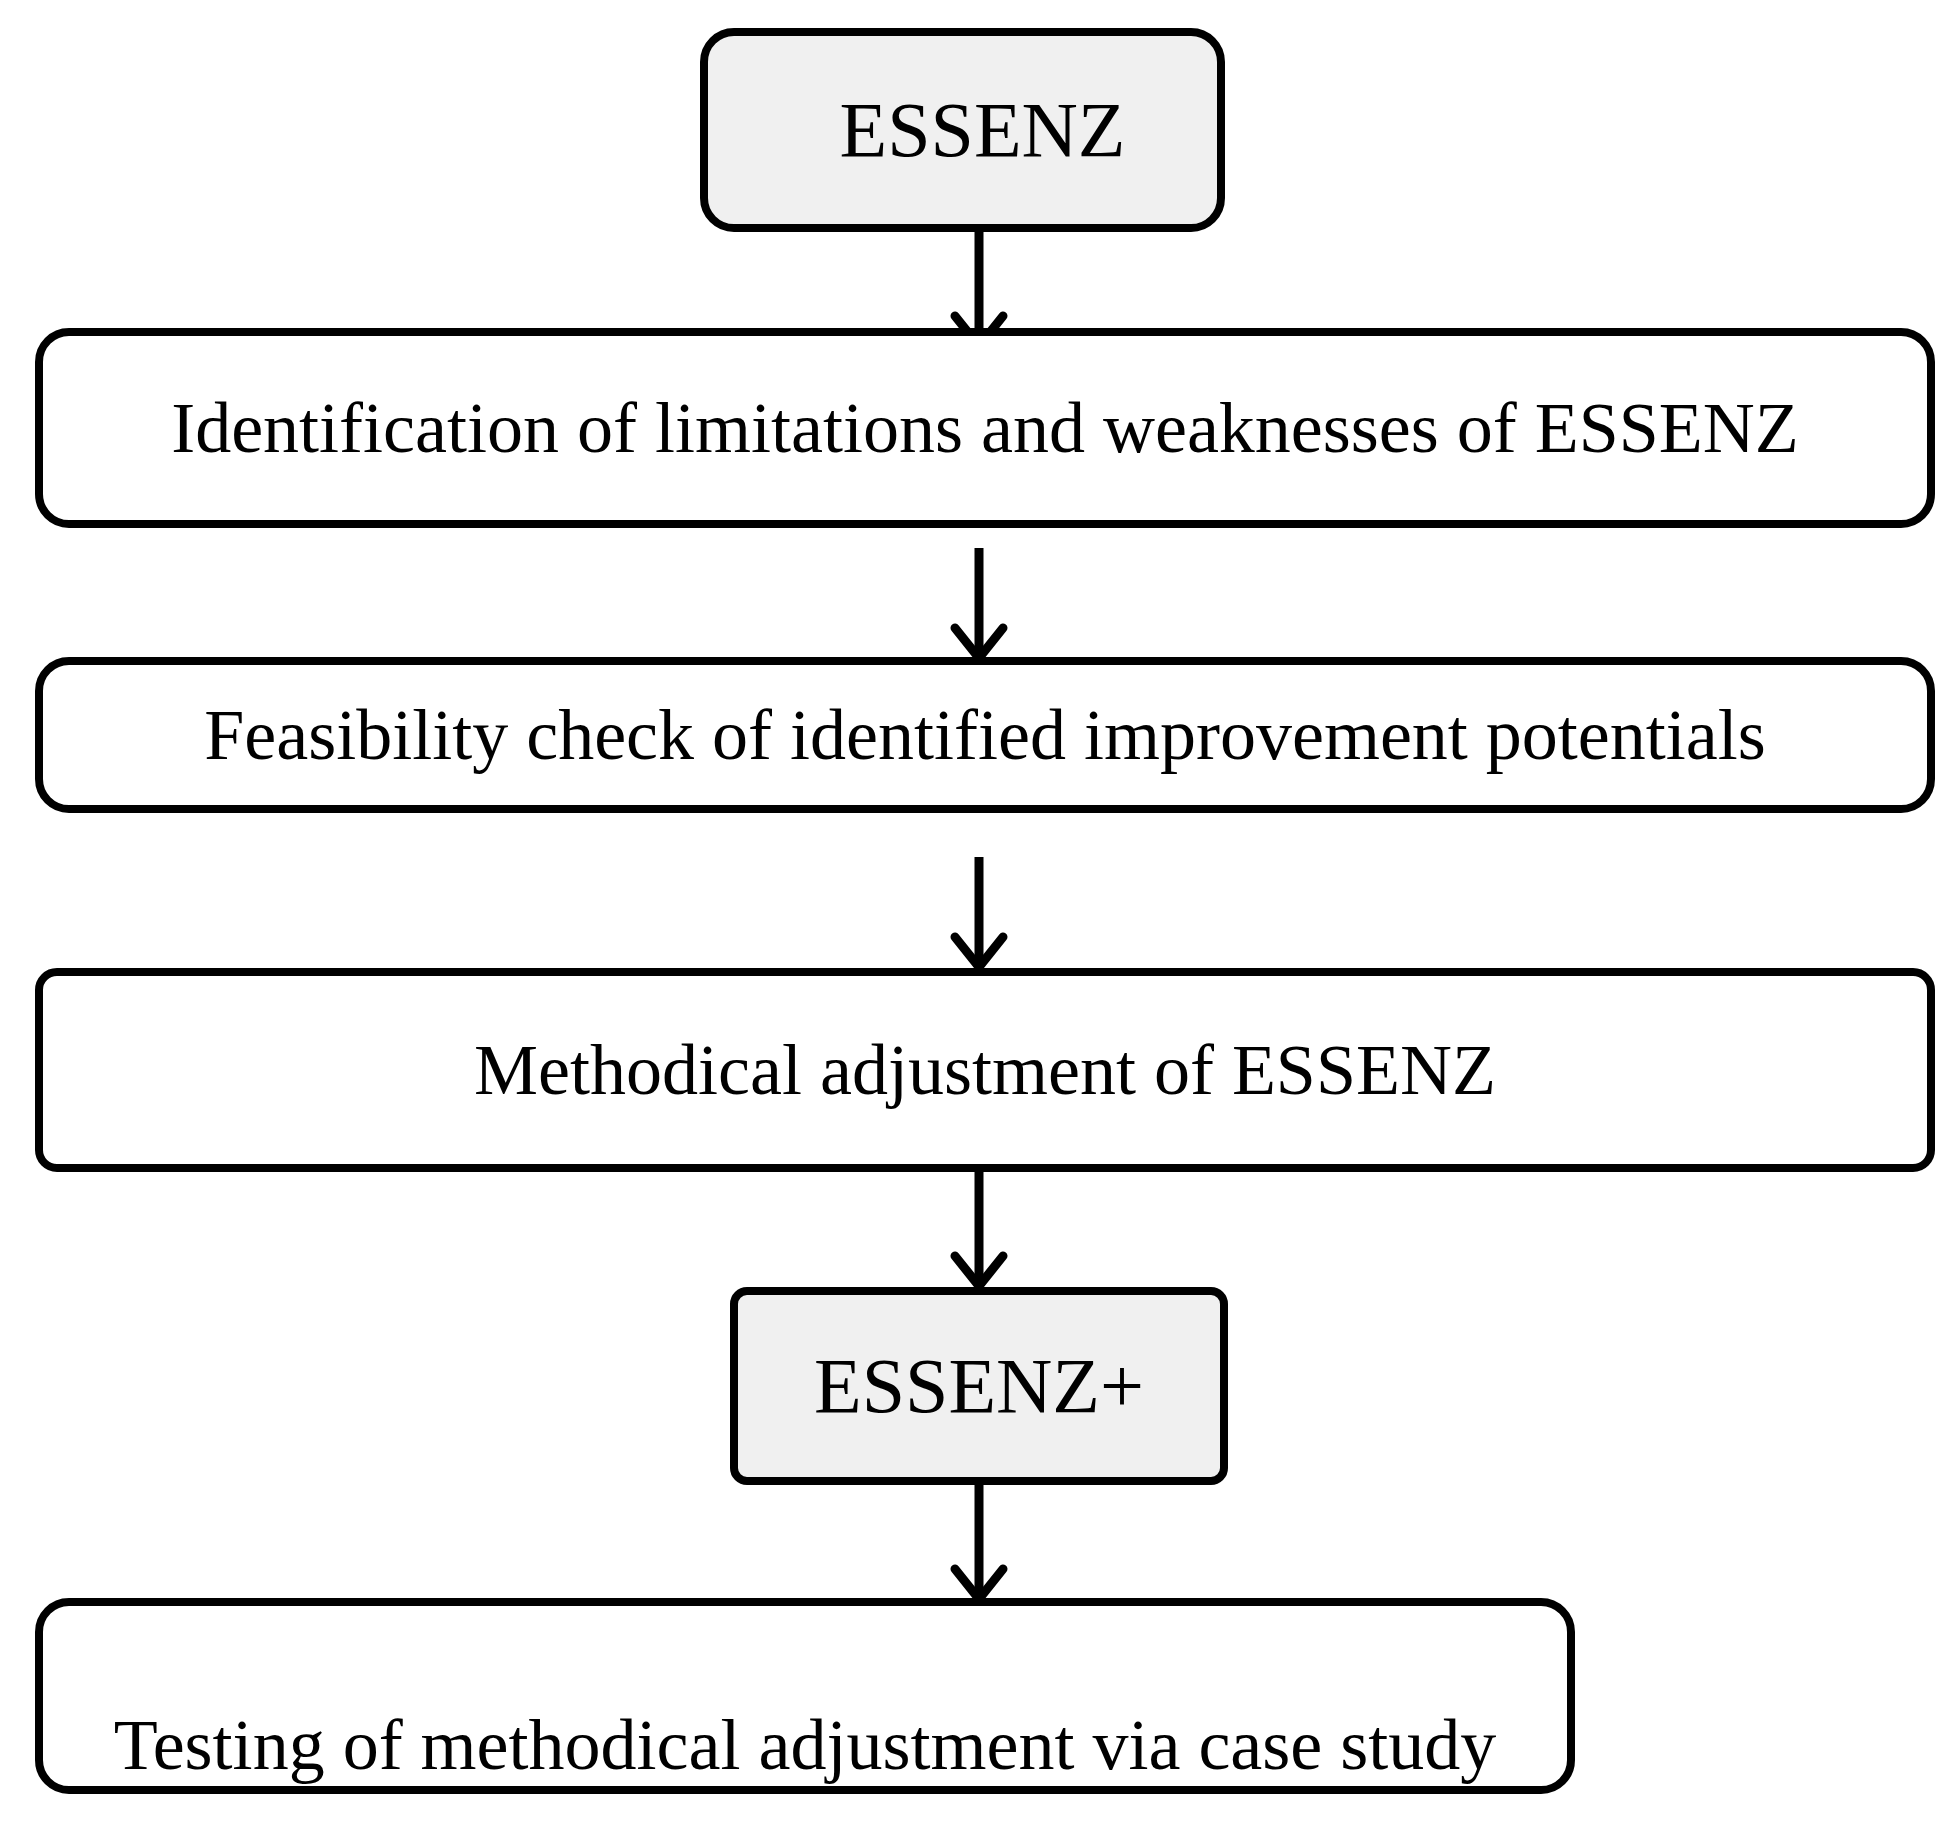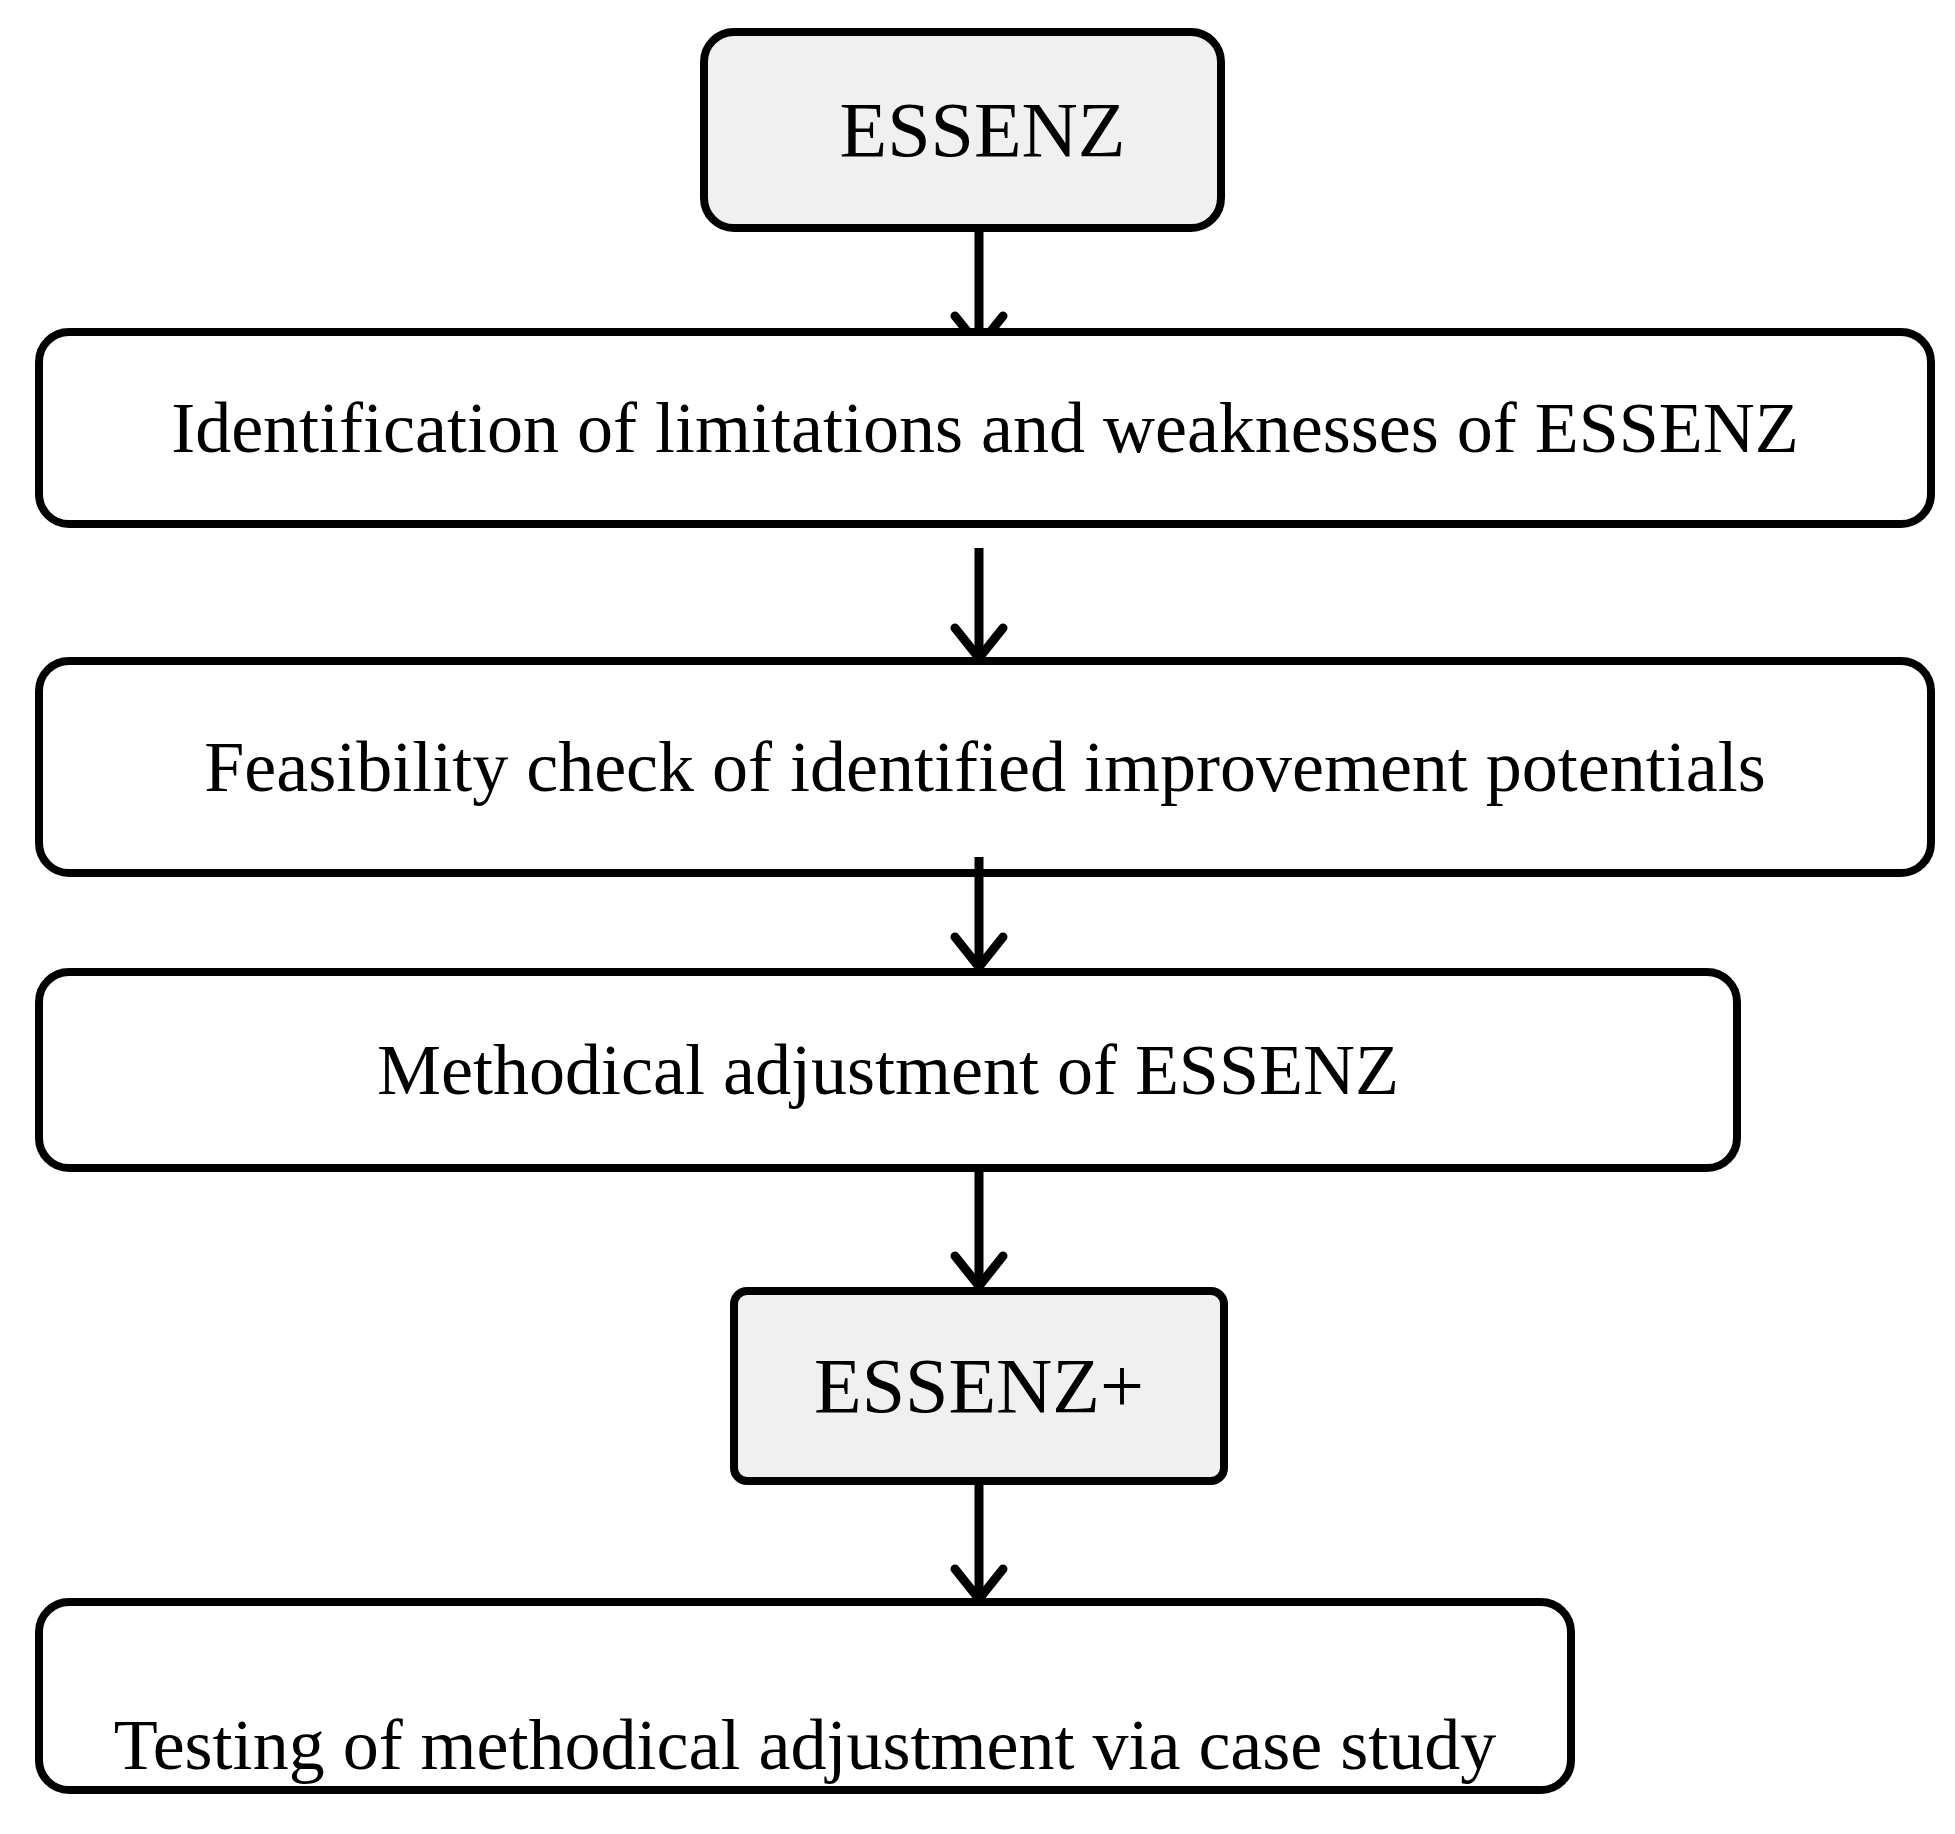--- a/index.html
+++ b/index.html
@@ -68,32 +68,32 @@
     <span class="node-label">Identification of limitations and weaknesses of ESSENZ</span>
   </div>
 
   <div class="connector" style="left:940px; top:548px; width:78px; height:114px;">
     <svg width="78" height="114" viewBox="0 0 78 114">
       <line x1="39" y1="0" x2="39" y2="108" stroke="#000000" stroke-width="9"></line>
       <polyline points="15,80 39,110 63,80" fill="none" stroke="#000000" stroke-width="9" stroke-linecap="round" stroke-linejoin="miter"></polyline>
     </svg>
   </div>
 
-  <div class="node node-wide" style="left:35px; top:657px; width:1900px; height:220px;align-items:center;">
+  <div class="node node-wide" style="left:35px; top:657px; width:1900px; height:156px;align-items:center;">
     <span class="node-label">Feasibility check of identified improvement potentials</span>
   </div>
 
   <div class="connector" style="left:940px; top:857px; width:78px; height:114px;">
     <svg width="78" height="114" viewBox="0 0 78 114">
       <line x1="39" y1="0" x2="39" y2="108" stroke="#000000" stroke-width="9"></line>
       <polyline points="15,80 39,110 63,80" fill="none" stroke="#000000" stroke-width="9" stroke-linecap="round" stroke-linejoin="miter"></polyline>
     </svg>
   </div>
 
-  <div class="node node-wide" style="left:35px; top:968px; width:1706px; height:204px;">
+  <div class="node node-wide" style="left:35px; top:968px; width:1900px; height:204px;border-radius:22px;">
     <span class="node-label">Methodical adjustment of ESSENZ</span>
   </div>
 
   <div class="connector" style="left:940px; top:1172px; width:78px; height:118px;">
     <svg width="78" height="118" viewBox="0 0 78 118">
       <line x1="39" y1="0" x2="39" y2="112" stroke="#000000" stroke-width="9"></line>
       <polyline points="15,84 39,114 63,84" fill="none" stroke="#000000" stroke-width="9" stroke-linecap="round" stroke-linejoin="miter"></polyline>
     </svg>
   </div>
 

